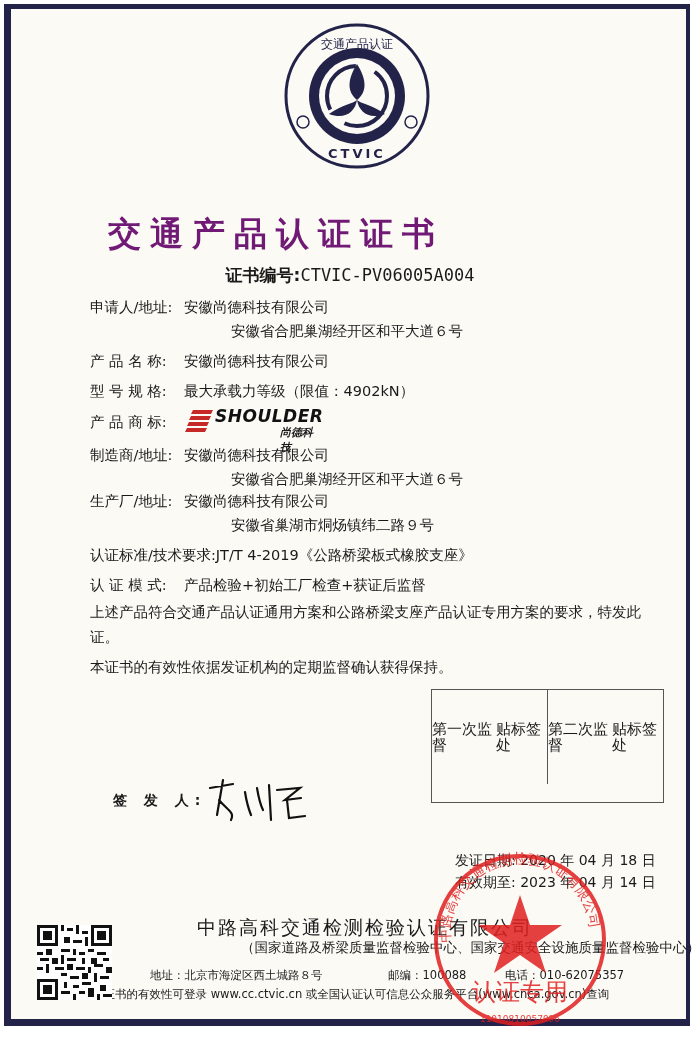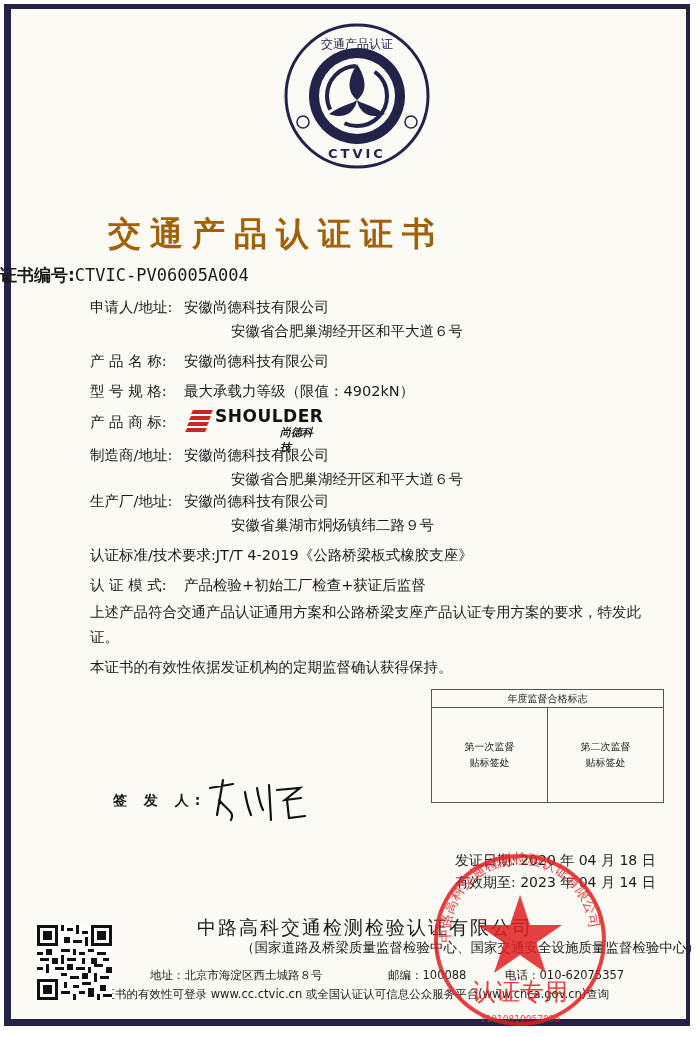--- a/index.html
+++ b/index.html
@@ -4,35 +4,35 @@
 <style>
   html, body { margin:0; padding:0; }
   body { width:700px; height:1037px; background:#ffffff; position:relative; overflow:hidden;
          font-family:"DejaVu Sans", sans-serif; color:#1a1a1a; }
   .frame { position:absolute; left:4px; top:4px; width:686px; height:1022px;
            border-left:7px solid #23234a; border-top:5px solid #23234a;
            border-right:4px solid #23234a; border-bottom:7px solid #23234a;
            background:#fbfaf5; box-sizing:border-box; }
   .abs { position:absolute; }
   .emblem { left:283px; top:22px; width:148px; height:148px; }
-  .title { left:0; width:552px; top:212px; text-align:center; font-size:33px; letter-spacing:9px; font-weight:bold; color:#a16207; }
-  .certno { left:0; width:700px; top:264px; font-size:17px; font-weight:bold; }
+  .title { left:0; width:552px; top:212px; text-align:center; font-size:33px; letter-spacing:9px; font-weight:bold; color:#701a75; }
+  .certno { left:0; width:700px; top:264px; text-align:center; font-size:17px; font-weight:bold; }
   .certno span { font-family:"DejaVu Sans Mono", monospace; font-weight:normal; }
   .row { position:absolute; left:90px; font-size:14.5px; white-space:nowrap; }
   .row .lbl { display:inline-block; width:94px; }
   .row .val { display:inline-block; }
   .cont { position:absolute; left:184px; font-size:14.5px; white-space:nowrap;margin-left:47px; }
   .para { position:absolute; left:90px; font-size:14.5px; width:570px; line-height:25px; }
   .tm { position:absolute; left:185px; top:406px; width:130px; height:34px; }
-  .tm-word { position:absolute; left:30px; top:0px; font-size:17px; font-weight:bold; color:#111; letter-spacing:0.5px;text-align:center; }
+  .tm-word { position:absolute; left:30px; top:0px; font-size:17px; font-weight:bold; font-style:italic; color:#111; letter-spacing:0.5px;text-align:center; }
   .tm-cn { position:absolute; left:95px; top:19px; font-size:11px; font-weight:bold; font-style:italic; }
   .box { position:absolute; left:431px; top:689px; width:231px; height:112px; border:1px solid #555; }
   .box .hd { height:17px; border-bottom:1px solid #555; text-align:center; font-size:10px; line-height:17px; }
   .box .cells { display:flex; height:94px; }
-  .box .cell { flex:1; display:flex; flex-direction:column; align-items:center; justify-content:center; font-size:10px; line-height:16px; }
+  .box .cell { flex:1; display:flex; flex-direction:row; align-items:center; justify-content:center; font-size:15px; line-height:16px; }
   .box .cell + .cell { border-left:1px solid #555; }
   .signer { left:113px; top:792px; font-size:14px; letter-spacing:6px;font-weight:bold; }
   .sig { left:205px; top:770px; width:110px; height:60px; }
   .dates { left:455px; font-size:14px; white-space:nowrap; }
   .org { left:0; width:700px; top:915px; text-align:center; font-size:19px; letter-spacing:2px; padding-left:30px; box-sizing:border-box;}
   .sub { left:0; width:700px; top:939px; text-align:right; font-size:13.5px; padding-left:40px; box-sizing:border-box;}
   .addr { top:968px; font-size:11.5px; white-space:nowrap; }
   .foot { left:92px; top:987px; font-size:11.5px; white-space:nowrap; }
   .qr { left:37px; top:925px; width:75px; height:75px; }
   .seal { left:430px; top:850px; width:180px; height:180px; opacity:0.85; }
@@ -100,21 +100,20 @@
 <div class="row" style="top:546px">
   <span>认证标准/技术要求:</span><span>JT/T 4-2019《公路桥梁板式橡胶支座》</span>
 </div>
 <div class="row" style="top:576px">
   <span class="lbl">认 证 模 式:</span><span class="val">产品检验+初始工厂检查+获证后监督</span>
 </div>
 <div class="para" style="top:600px">上述产品符合交通产品认证通用方案和公路桥梁支座产品认证专用方案的要求，特发此证。</div>
 <div class="para" style="top:655px">本证书的有效性依据发证机构的定期监督确认获得保持。</div>
 
 <div class="box">
-  <div class="hd">年度监督合格标志</div>
   <div class="cells">
     <div class="cell">
       <span>第一次监督</span>
         <span>贴标签处</span>
     </div>
     <div class="cell">
       <span>第二次监督</span>
         <span>贴标签处</span>
     </div>
   </div>

